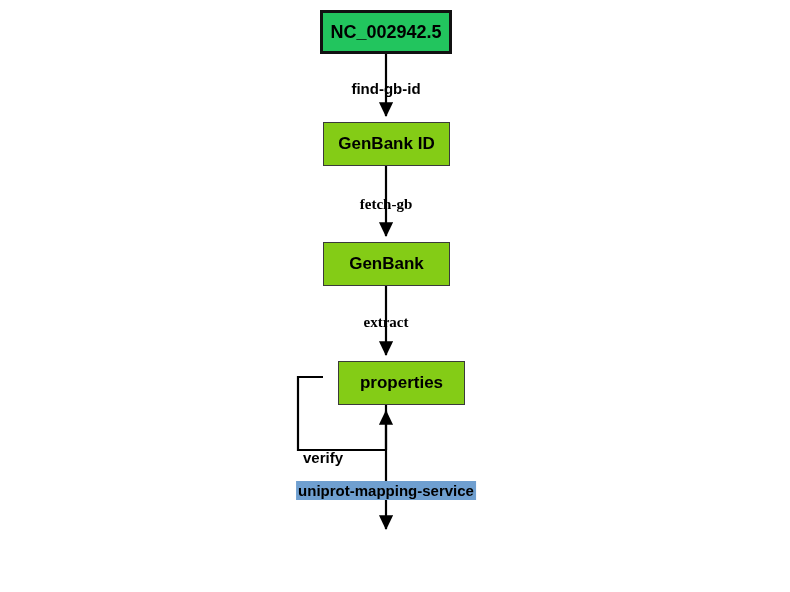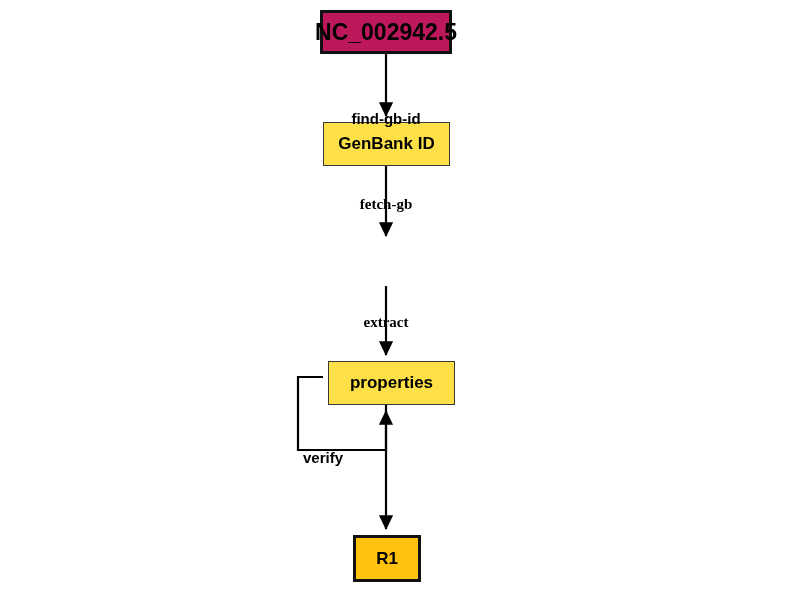--- a/index.html
+++ b/index.html
@@ -30,28 +30,28 @@
     position: absolute;
     box-sizing: border-box;
     display: flex;
     align-items: center;
     justify-content: center;
     font-weight: bold;
     color: #000000;
     white-space: nowrap;
   }
   .node-plain {
-    background: #fde047;
+    background: #84cc16;
     border: 1px solid #3a3a3a;
     font-size: 17px;
   }
   .node-input {
-    background: #be185d;
+    background: #22c55e;
     border: 3px solid #111111;
-    font-size: 23px;
+    font-size: 18px;
     text-align: center;
   }
   .node-result {
     background: #ffc20e;
     border: 3px solid #111111;
     font-size: 17px;
   }
   .edge-label {
     position: absolute;
     font-size: 15px;
@@ -107,31 +107,32 @@
   </svg>
 
   <div class="node node-input" style="left:320px; top:10px; width:132px; height:44px;">
     <span>NC_002942.5</span>
   </div>
 
   <div class="node node-plain" style="left:323px; top:122px; width:127px; height:44px;">
     <span>GenBank ID</span>
   </div>
 
+  <div class="node node-plain" style="left:323px; top:242px; width:127px; height:44px;">
+    <span>GenBank</span>
+  </div>
 
-  <div class="node node-plain" style="left:328px; top:361px; width:127px; height:44px;">
+  <div class="node node-plain" style="left:338px; top:361px; width:127px; height:44px;">
     <span>properties</span>
   </div>
 
-  <div class="node node-result" style="left:353px; top:535px; width:68px; height:47px;">
-    <span>R1</span>
-  </div>
 
-  <div class="edge-label centered" style="left:386px; top:80px;margin-top:30px;">find-gb-id</div>
+  <div class="edge-label centered" style="left:386px; top:80px;">find-gb-id</div>
 
   <div class="edge-label centered" style="left:386px; top:196px;font-family:Liberation Serif, serif;">fetch-gb</div>
 
   <div class="edge-label centered" style="left:386px; top:314px;font-family:Liberation Serif, serif;">extract</div>
 
   <div class="edge-label" style="left:303px; top:449px;">verify</div>
 
+  <div class="edge-label centered highlight" style="left:386px; top:481px;">uniprot-mapping-service</div>
 
 </div>
 
 </body></html>

